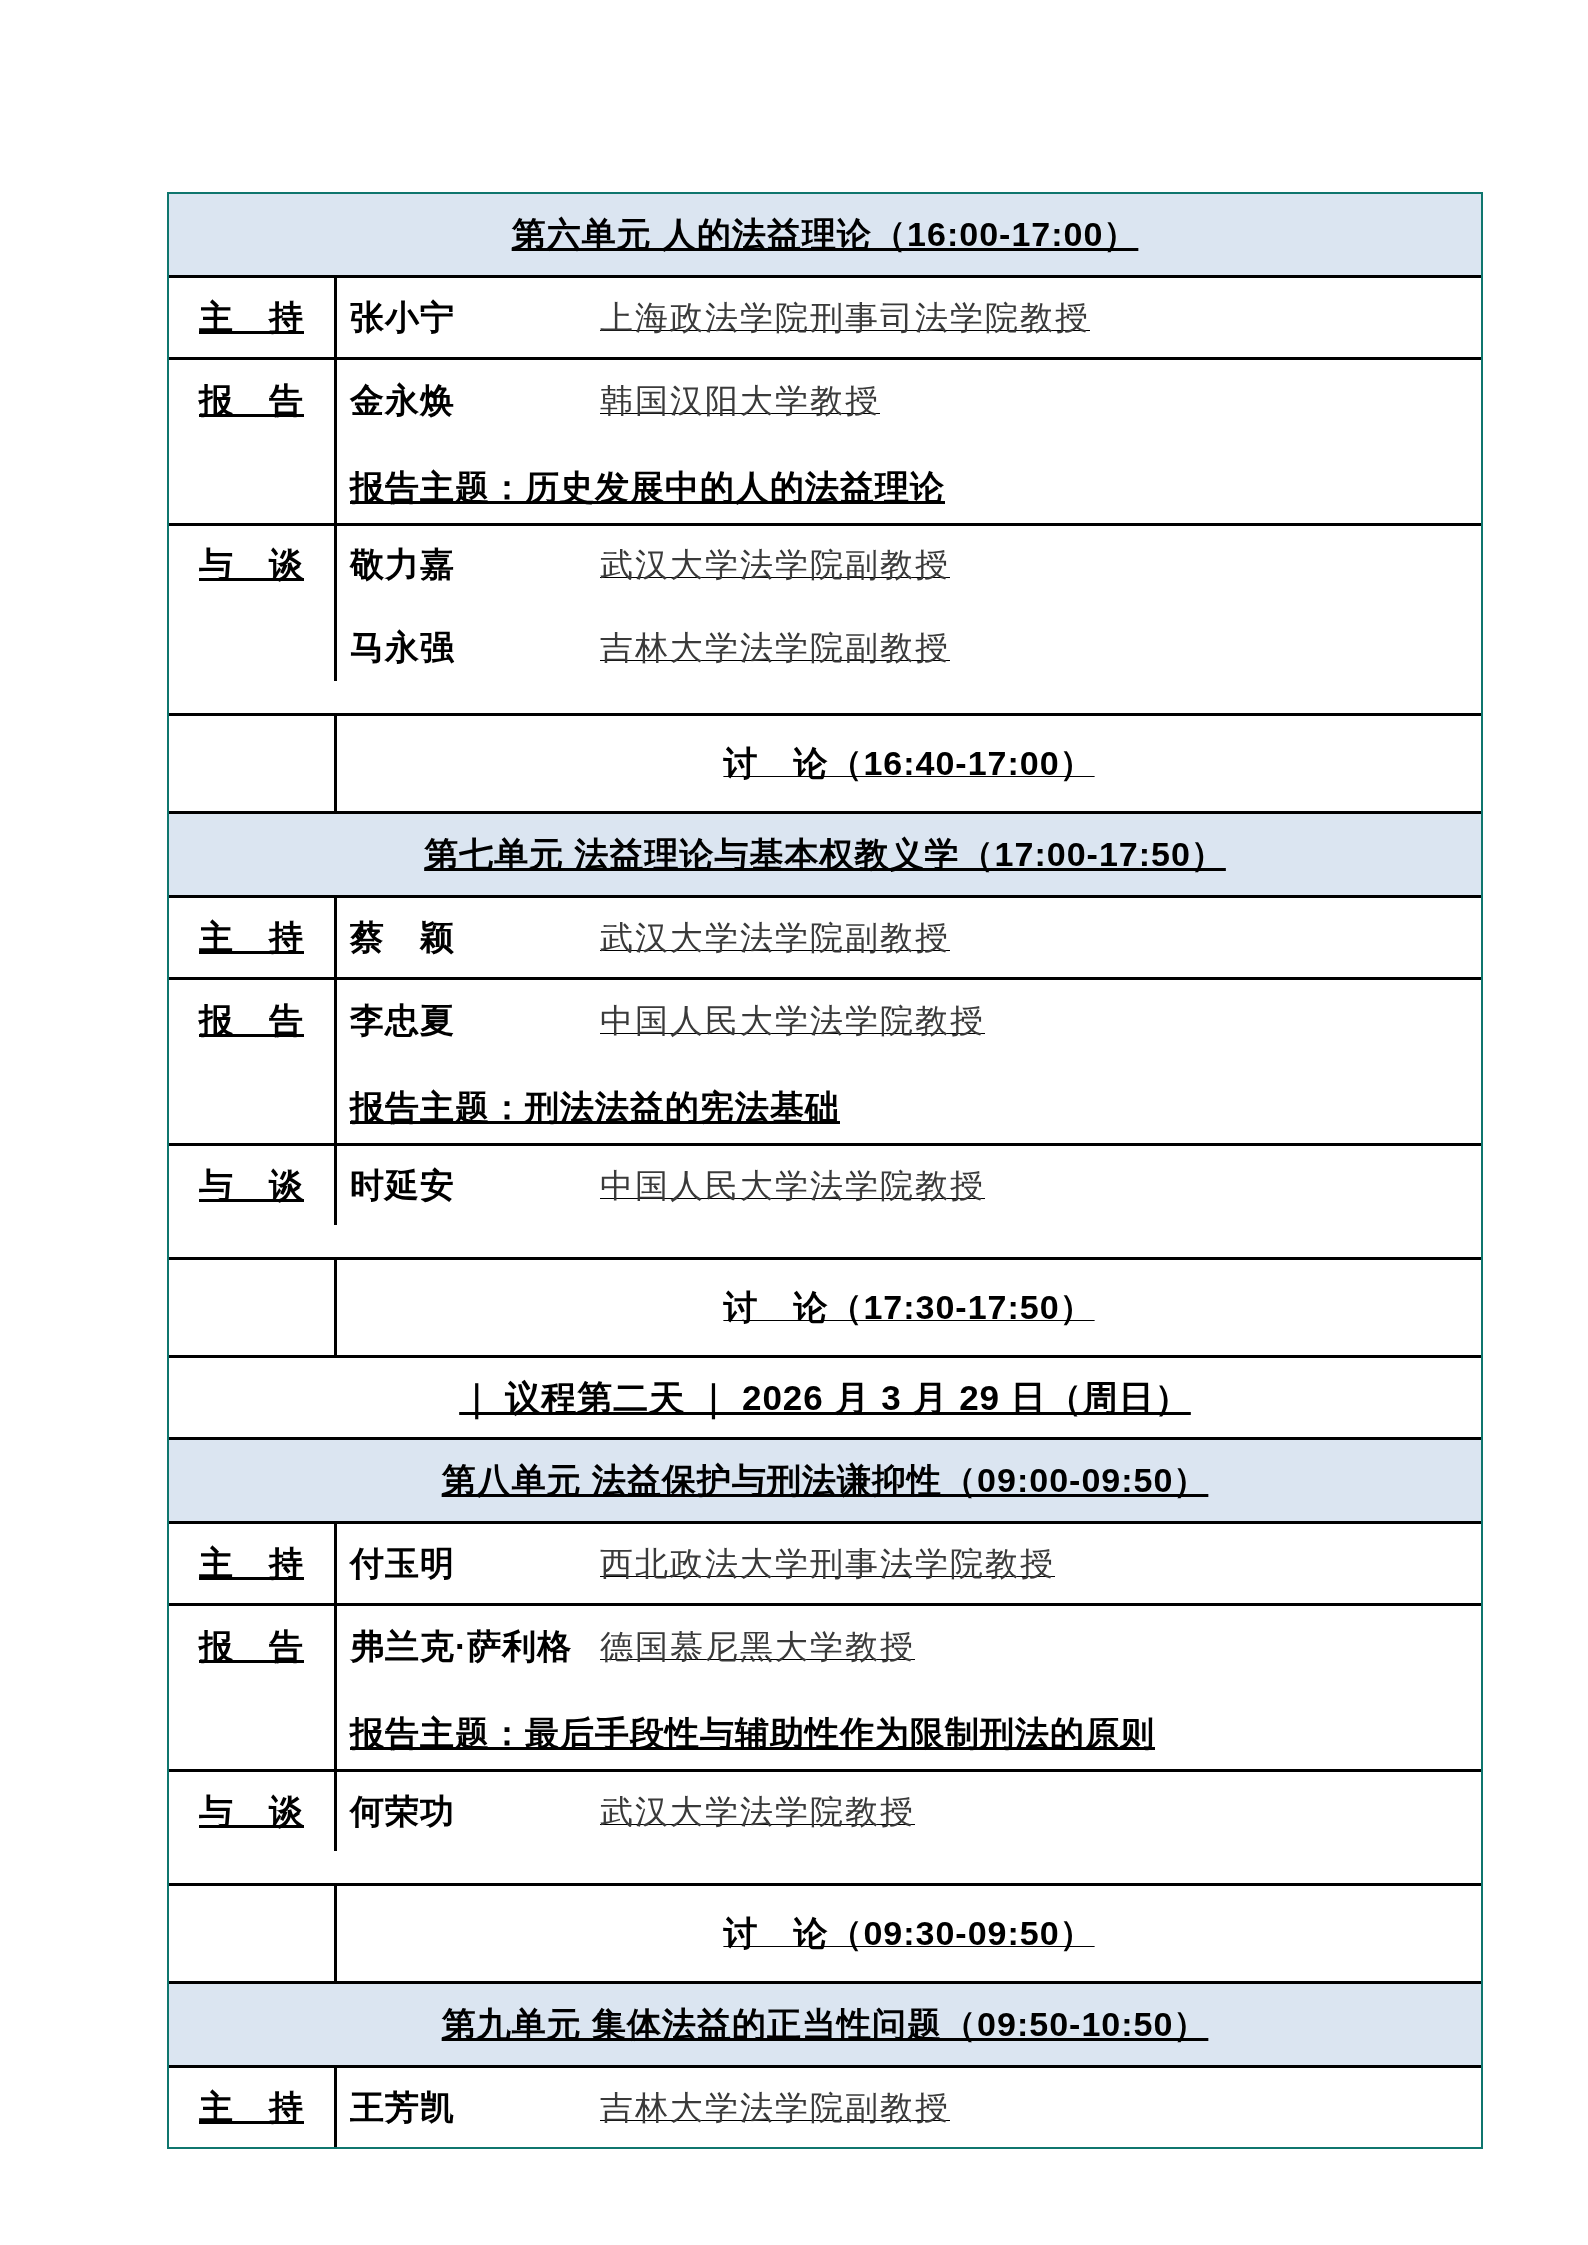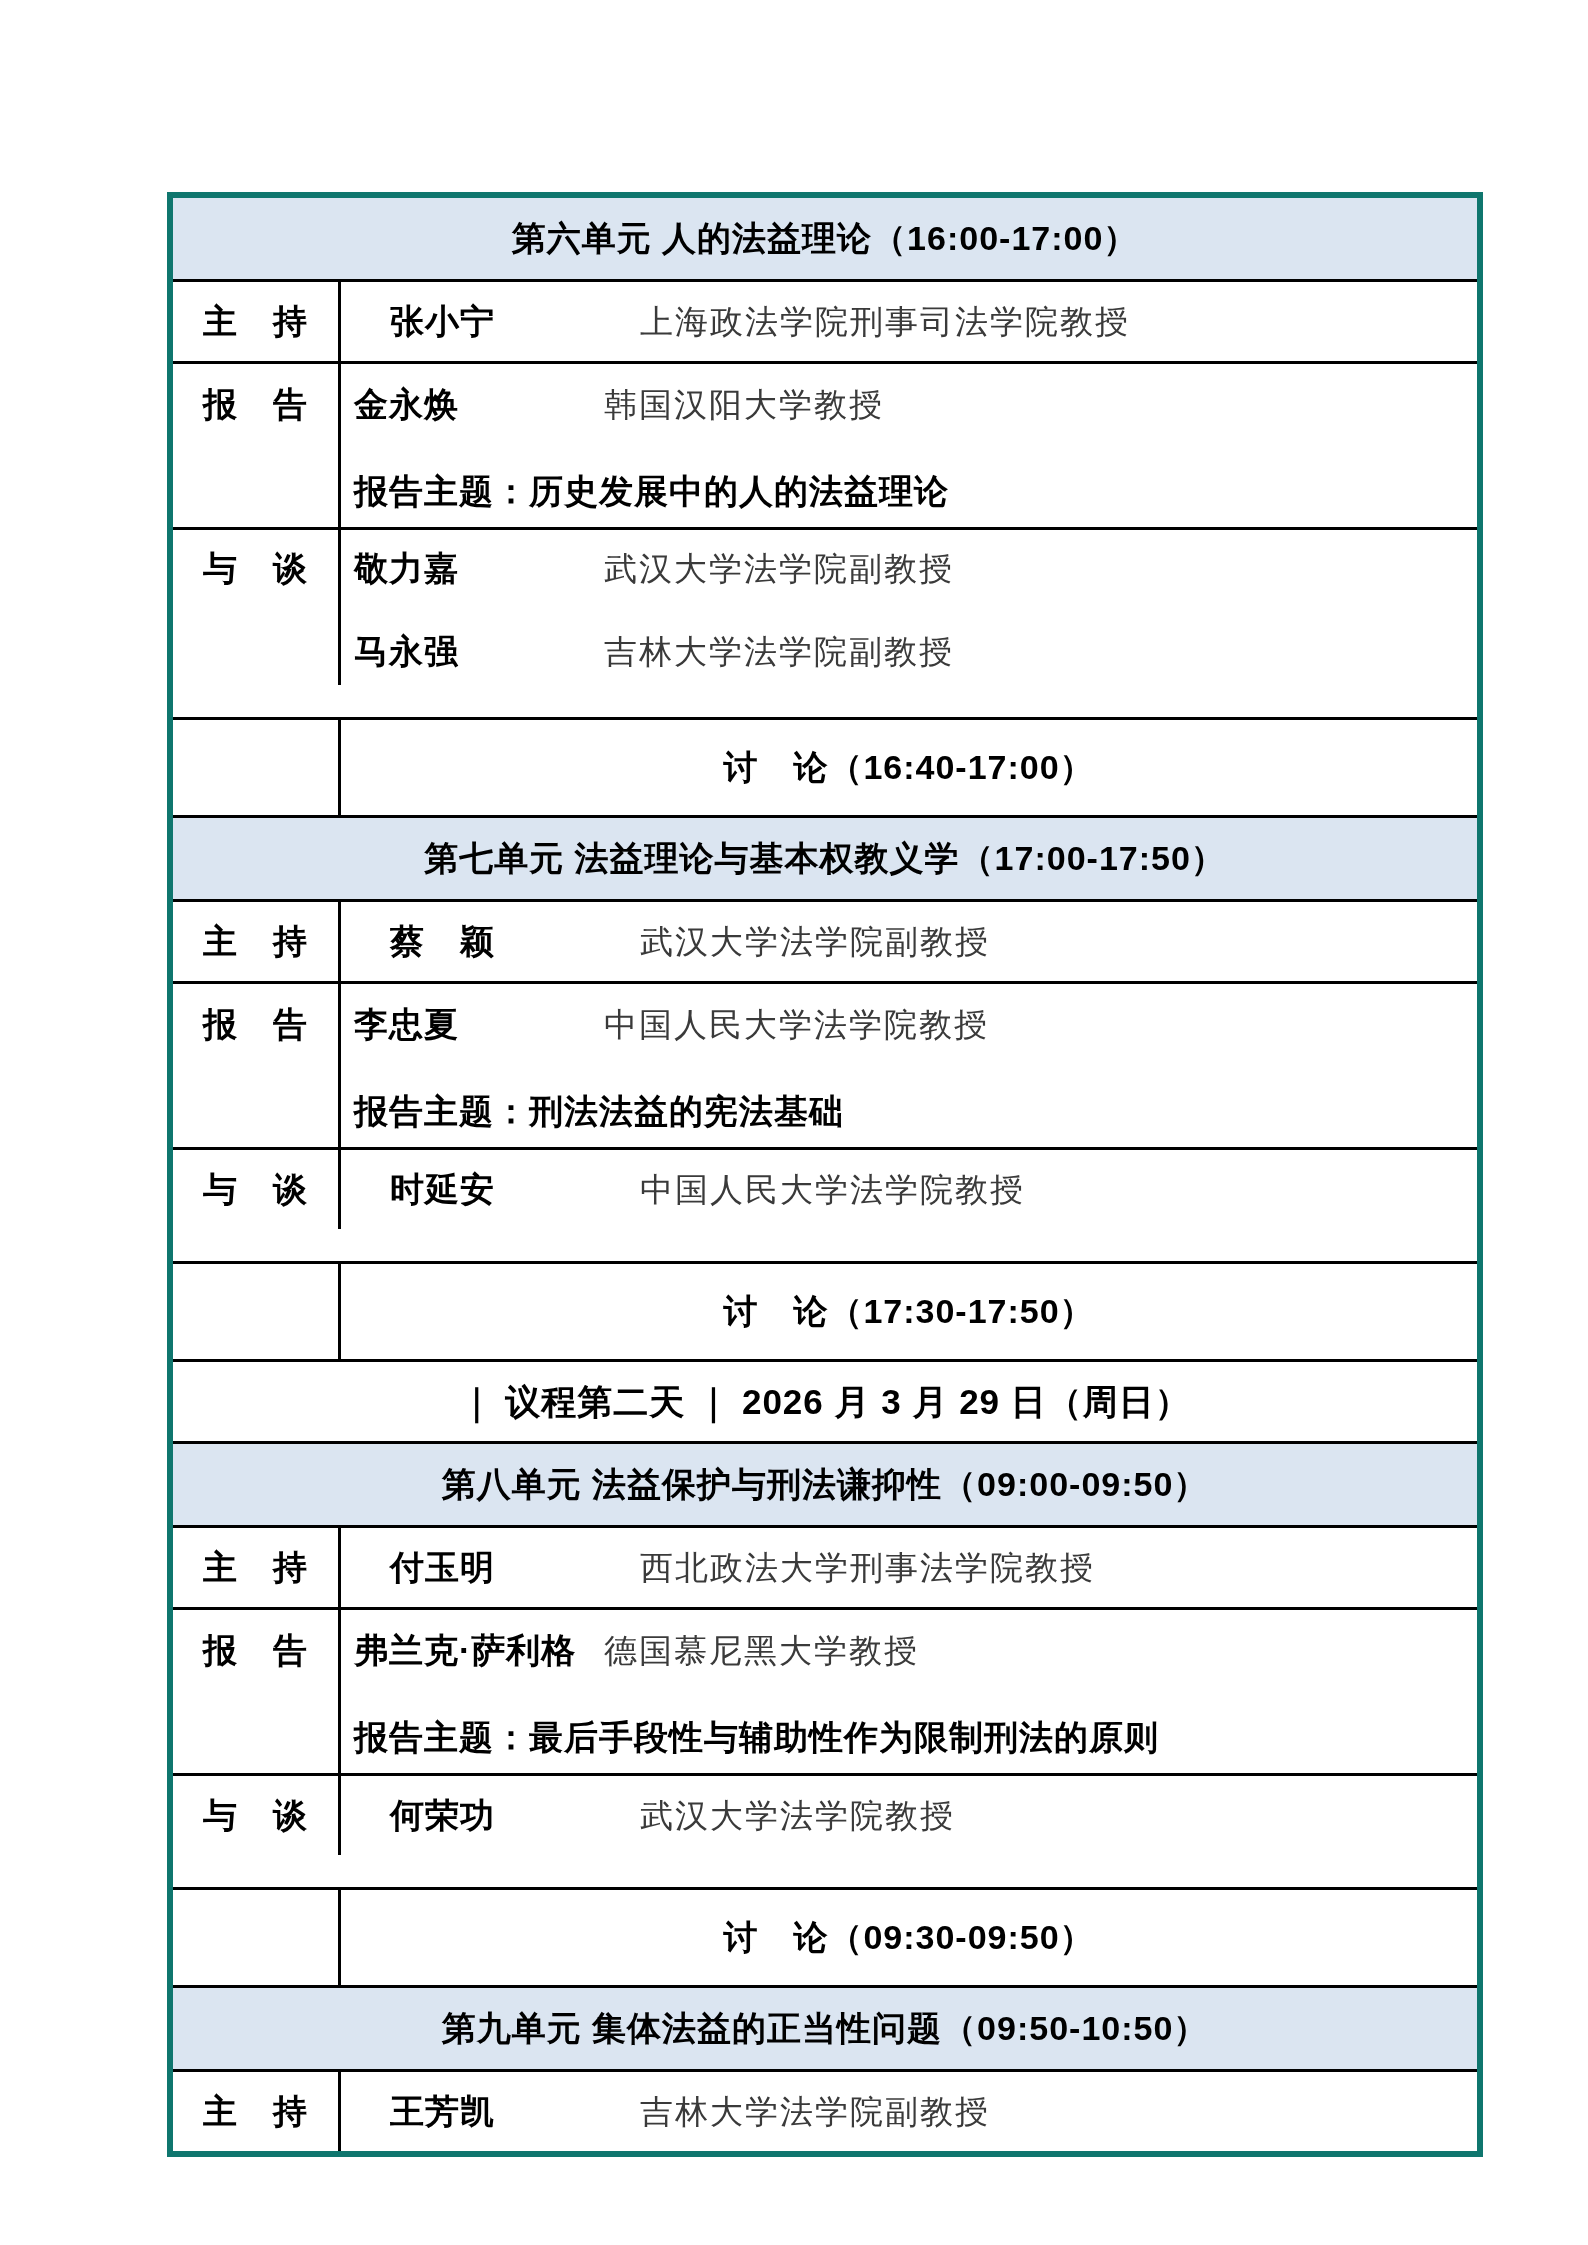--- a/index.html
+++ b/index.html
@@ -4,37 +4,37 @@
 <style>
   html,body{margin:0;padding:0;}
   body{
     width:1588px;height:2245px;background:#ffffff;
     font-family:"Liberation Sans", sans-serif;
     color:#000;
   }
   .doc{position:relative;width:1588px;height:2245px;background:#ffffff;overflow:hidden;}
   .agenda-table{
     position:absolute;left:167px;top:192px;width:1316px;
-    border:6px solid #0f766e;box-sizing:border-box;background:#fff;
+    border:2px solid #0f766e;box-sizing:border-box;background:#fff;text-decoration:underline;
   }
   .row{display:flex;border-top:3px solid #000;box-sizing:content-box;}
   .row:first-child{border-top:none;}
   .col1{
     width:165px;flex:0 0 165px;border-right:3px solid #000;
     text-align:center;font-weight:bold;font-size:34px;letter-spacing:1px;
   }
   .col2{flex:1 1 auto;padding-left:13px;}
   
   .section{display:block;background:#dbe5f1;text-align:center;
     font-weight:bold;font-size:34px;letter-spacing:1px;height:81px;line-height:81px;}
   
   .day{display:block;background:#ffffff;text-align:center;
     font-weight:bold;font-size:35px;letter-spacing:1px;height:79px;line-height:79px;}
   
-  .person{height:79px;gap:36px;}
+  .person{height:79px;}
   .person .col1{line-height:79px;}
   .person .line{line-height:79px;}
   
   .two{height:163px;}
   .two .col1{line-height:81px;text-align:center;}
   .two .line{line-height:81px;}
   
   .two-s{height:155px;}
   .two-s .col1{line-height:77px;}
   .two-s .line{line-height:77px;}

